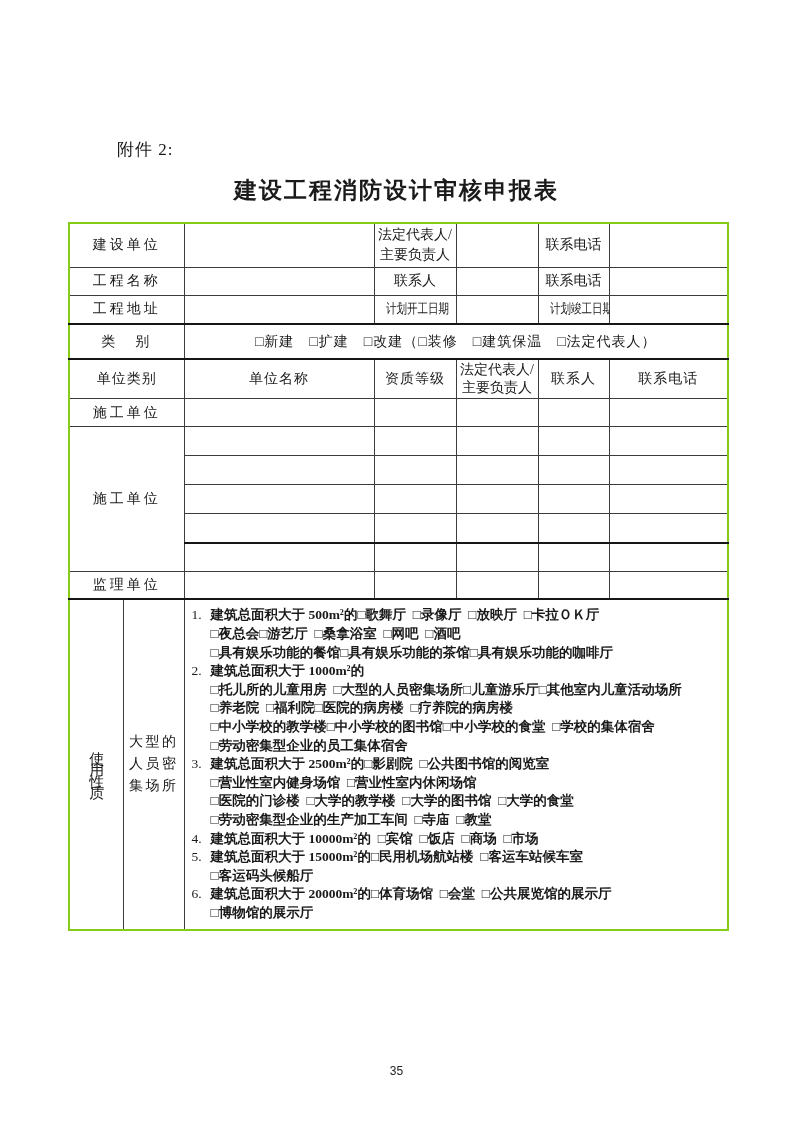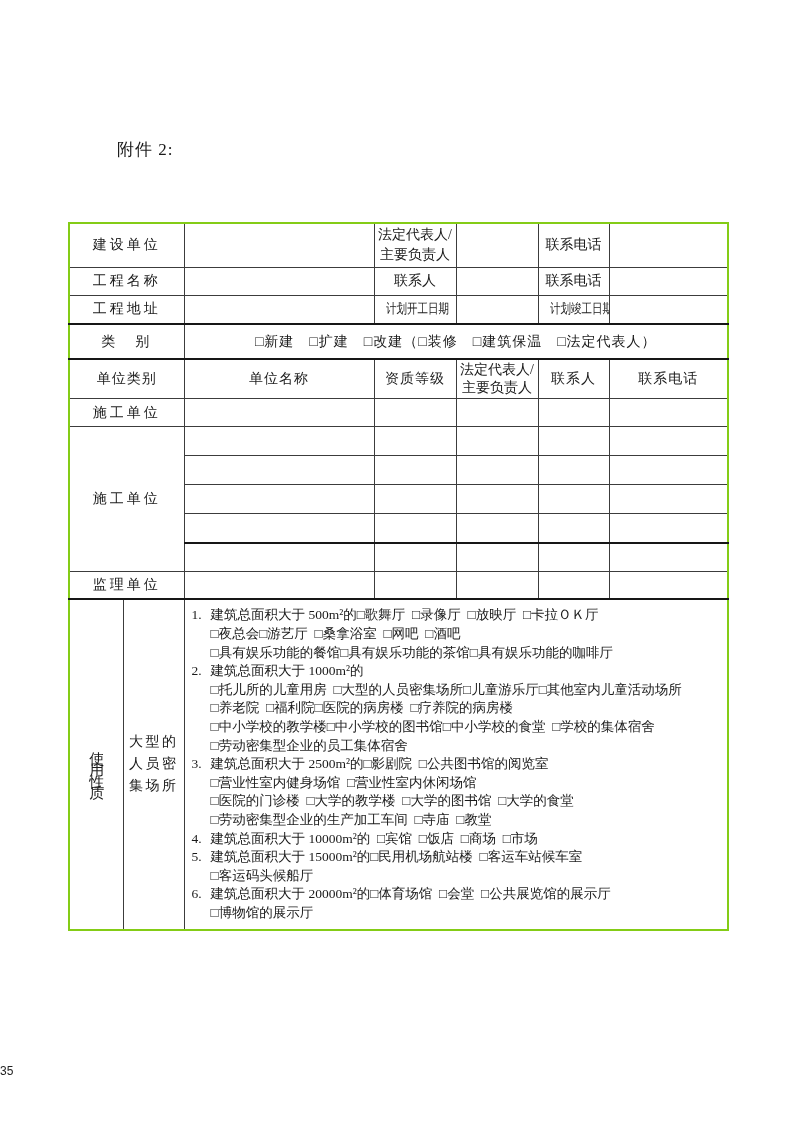--- a/index.html
+++ b/index.html
@@ -28,29 +28,30 @@
   .usage-col { text-align:center; }
   .vtext { writing-mode:vertical-rl; text-orientation:upright; display:inline-block;
            font-size:15px; letter-spacing:11px; }
   .venue-col { text-align:center; }
   .venue-text { display:inline-block; width:50px; font-size:14px; letter-spacing:2.5px;
            line-height:22px; text-align:right; }
   .list-cell { vertical-align:middle; padding:8px 4px 8px 7px; }
   .item { display:flex; }
   .num { flex:none; width:24px; padding-left:5px; font-size:13.5px; line-height:18.6px; }
   .lines { flex:1; min-width:0; }
-  .line { font-size:13.5px; line-height:18.6px; white-space:pre; }
-  .page-number { position:absolute; left:0; right:0; top:1027px; 
+  .line { font-size:13.5px; line-height:18.6px; white-space:pre;font-weight:bold; }
+  .page-number { position:absolute; left:0; right:0; top:1027px; text-align:center;
            font-family:"Liberation Sans", sans-serif; font-size:12px; color:#222; }
 </style>
 </head>
 <body>
 
 <div class="page">
   <div class="attachment">附件 2:</div>
+  <h1 class="title">建设工程消防设计审核申报表</h1>
 
   <table class="doc-table">
     <colgroup>
       <col style="width:54px">
         <col style="width:61px">
         <col style="width:190px">
       <col style="width:82px">
         <col style="width:82px">
         <col style="width:71px">
         <col style="width:119px">

